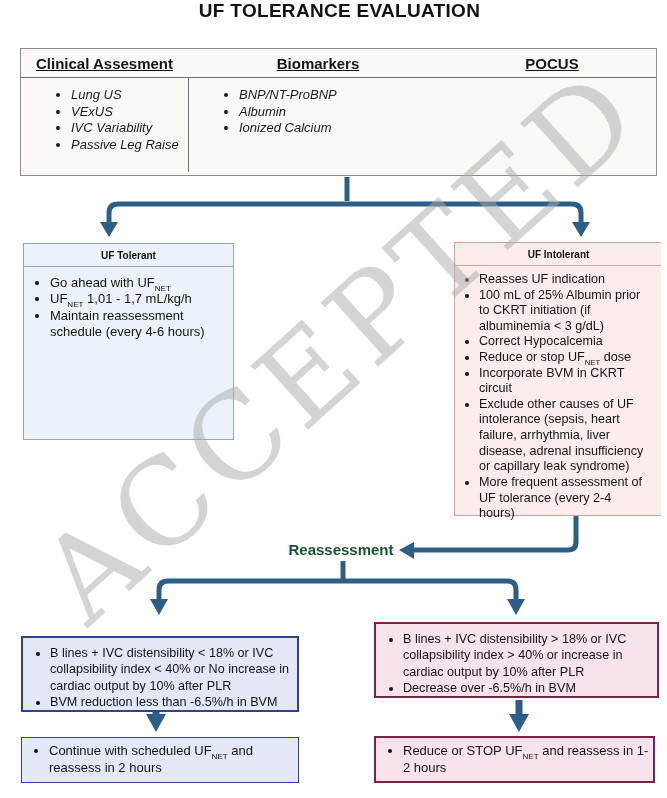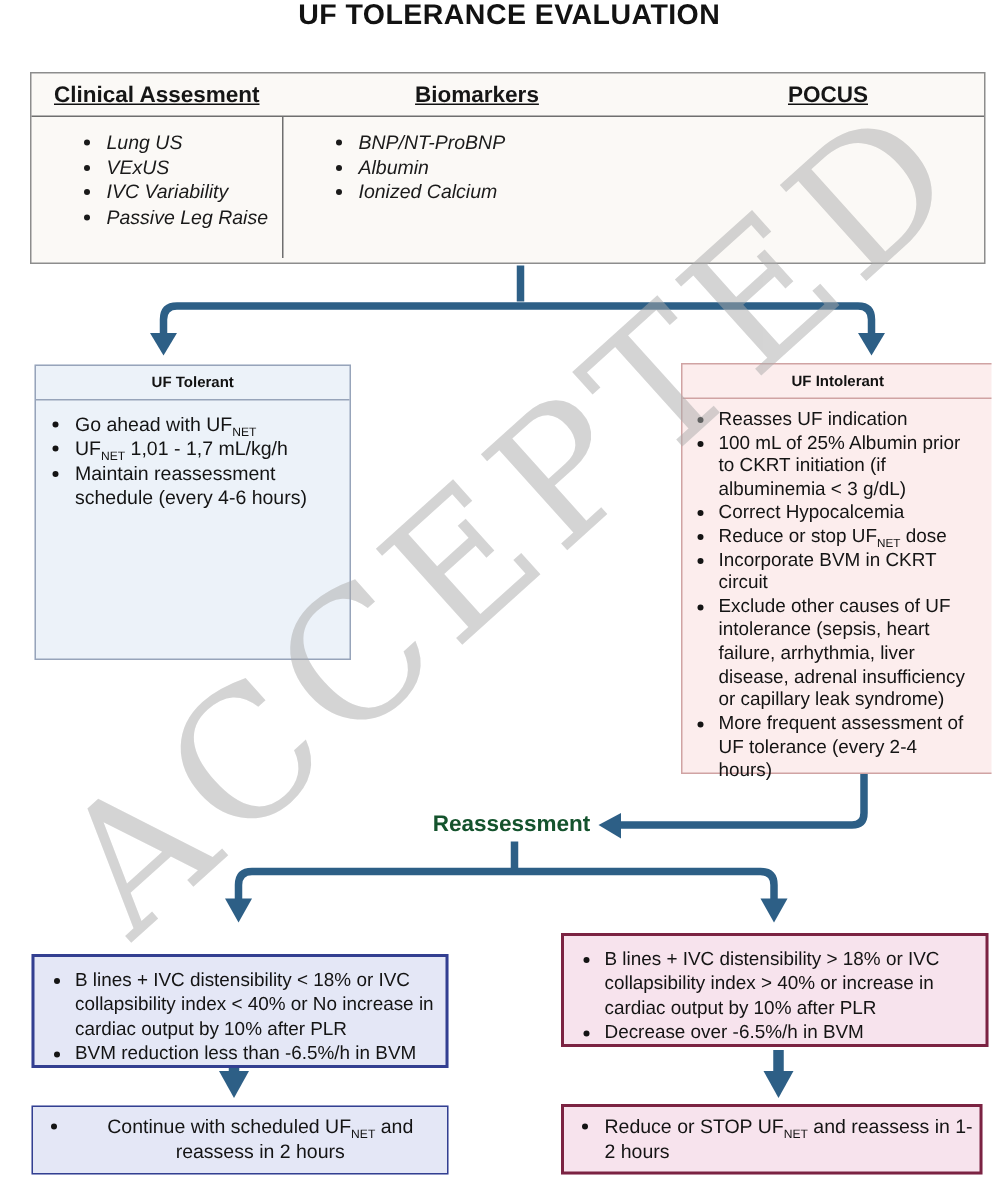--- a/index.html
+++ b/index.html
@@ -76,21 +76,21 @@
     background:var(--criteria-tolerant-fill); border:2px solid var(--criteria-tolerant-border);
   }
   #criteria-intolerant-box {
     left:368px; top:622px; width:285px; height:76px;
     background:var(--criteria-intolerant-fill); border:2px solid var(--criteria-intolerant-border);
   }
   #action-tolerant-box {
     left:15px; top:737px; width:278px; height:46px;
     background:var(--criteria-tolerant-fill); border:1.5px solid var(--criteria-tolerant-border);
   }
-  #action-tolerant-box ul { font-size:13px; margin-top:5px;text-align:center; }
+  #action-tolerant-box ul { font-size:13px; margin-top:5px; }
   #action-intolerant-box {
     left:368px; top:736px; width:281px; height:47px;
     background:var(--criteria-intolerant-fill); border:2px solid var(--criteria-intolerant-border);
   }
   #action-intolerant-box ul { font-size:13px; margin-top:5px; }
 
   
   #connectors { left:0; top:0; width:667px; height:798px; pointer-events:none; }
   #connectors path { stroke:var(--arrow); fill:none; }
   #connectors polygon { fill:var(--arrow); stroke:none; }

